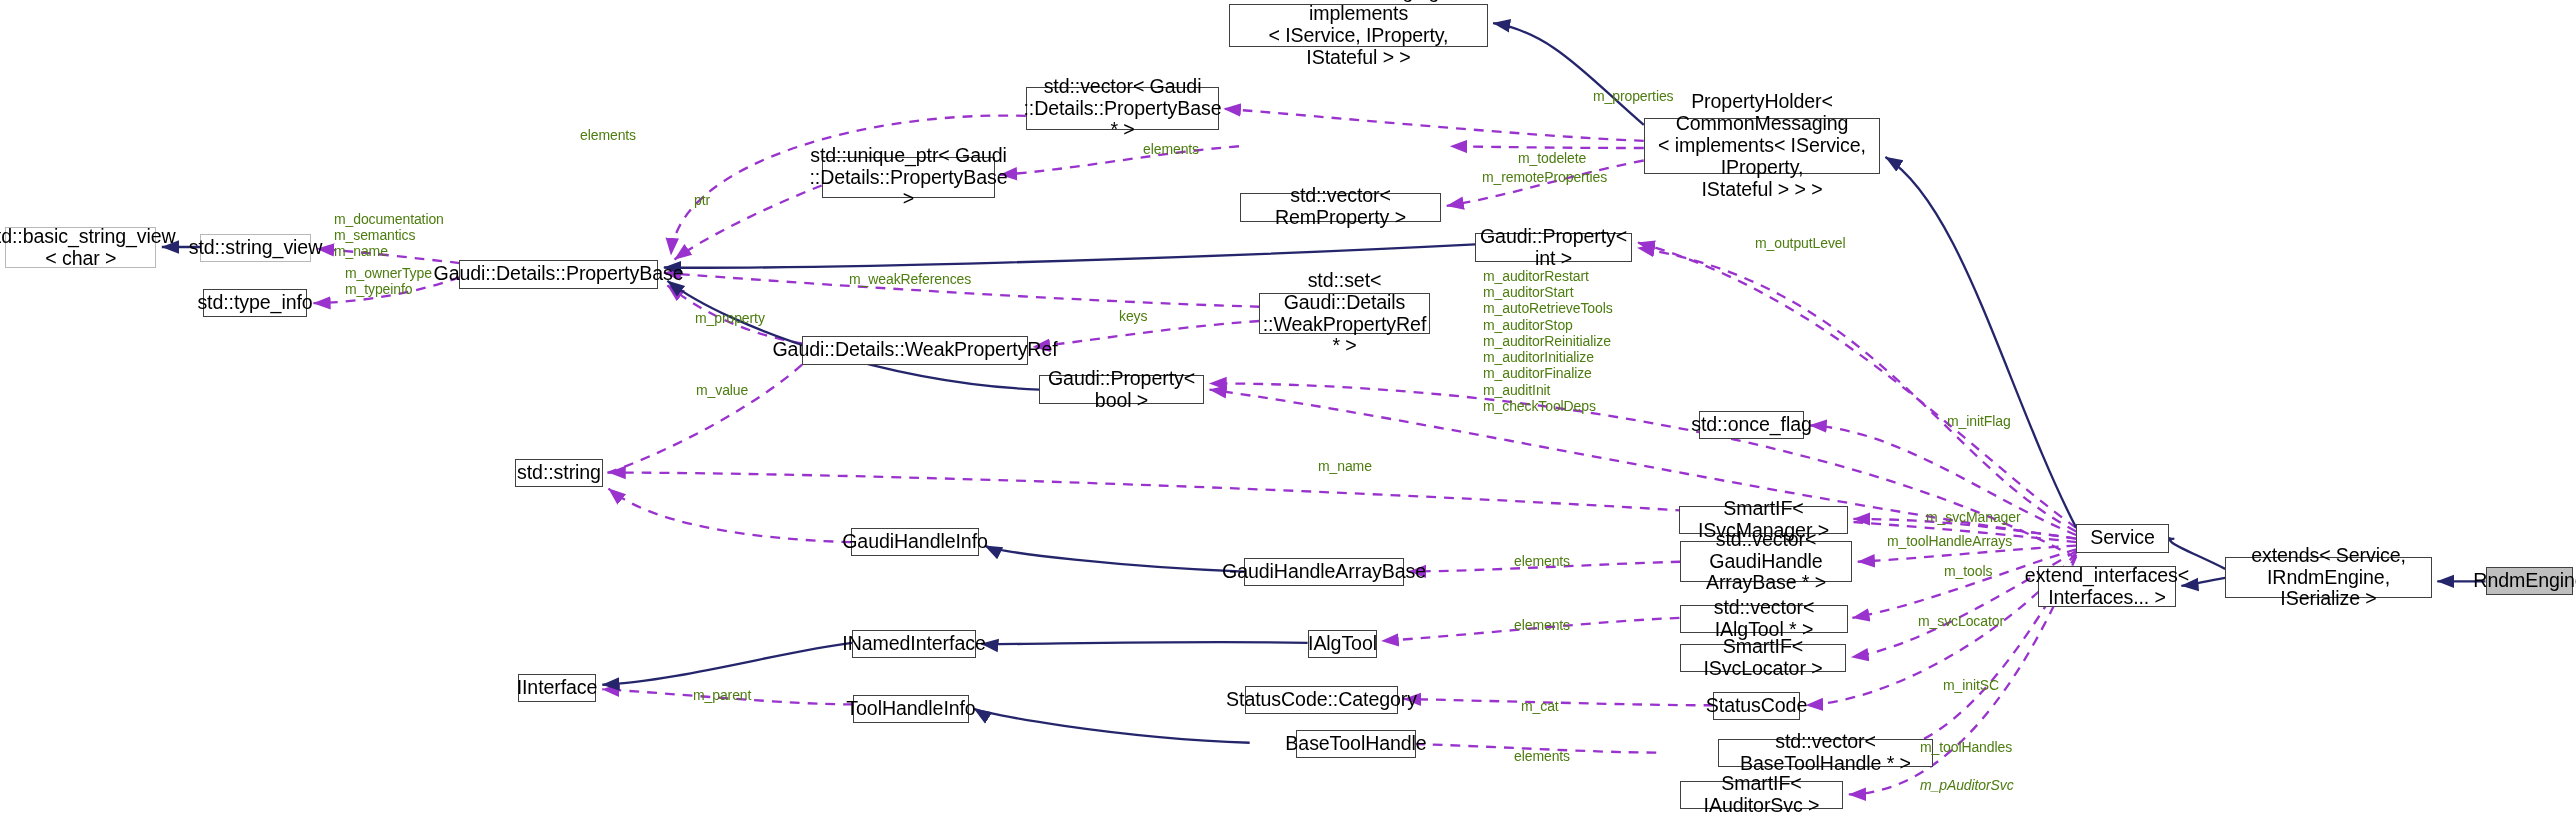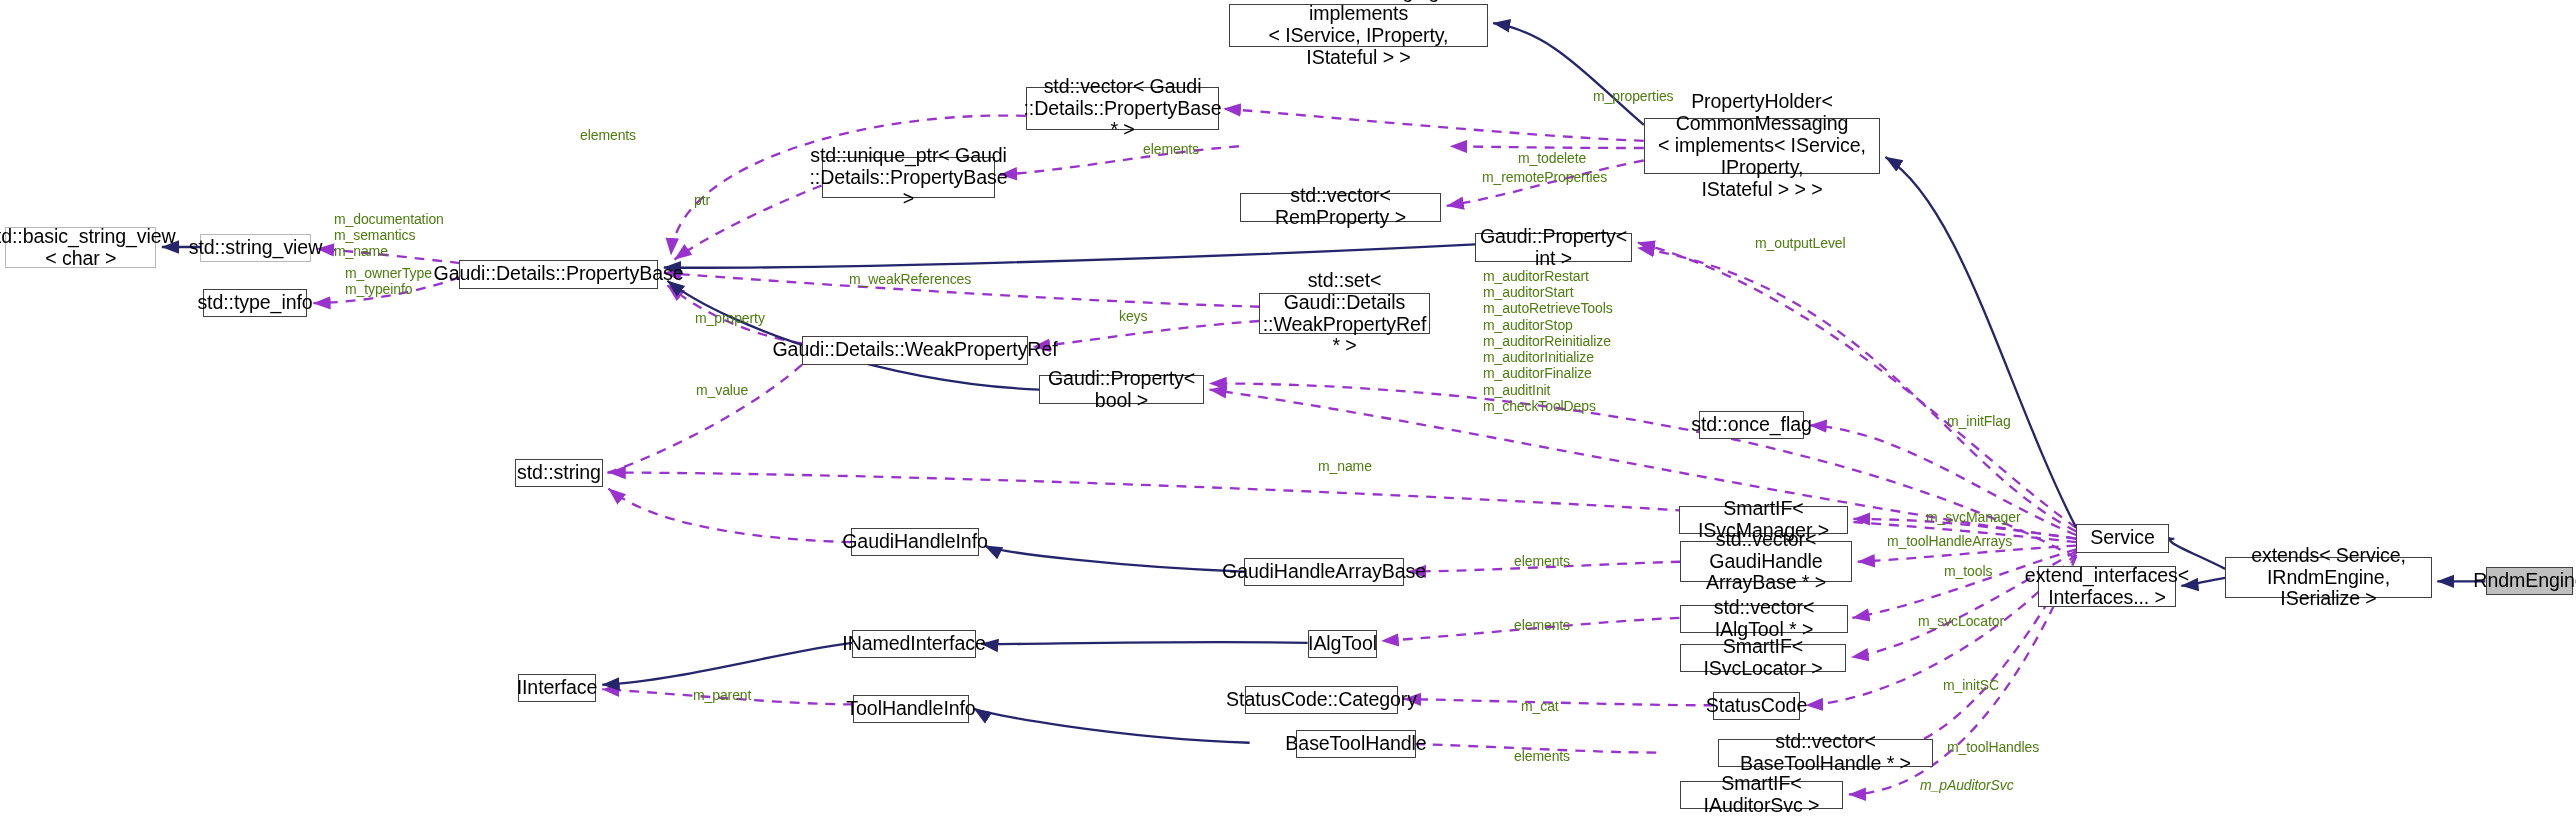--- a/index.html
+++ b/index.html
@@ -219,17 +219,17 @@
     <div class="edge-label" style="left: 1318px; top: 458px;">m_name</div>
     <div class="edge-label" style="left: 1926px; top: 509px;">m_svcManager</div>
     <div class="edge-label" style="left: 1887px; top: 533px;">m_toolHandleArrays</div>
     <div class="edge-label" style="left: 1514px; top: 553px;">elements</div>
     <div class="edge-label" style="left: 1944px; top: 563px;">m_tools</div>
     <div class="edge-label" style="left: 1514px; top: 617px;">elements</div>
     <div class="edge-label" style="left: 1918px; top: 613px;">m_svcLocator</div>
     <div class="edge-label" style="left: 1943px; top: 677px;">m_initSC</div>
     <div class="edge-label" style="left: 1521px; top: 698px;">m_cat</div>
     <div class="edge-label" style="left: 693px; top: 687px;">m_parent</div>
-    <div class="edge-label" style="left: 1920px; top: 739px; margin-left: 27px;">m_toolHandles</div>
+    <div class="edge-label" style="left: 1920px; top: 739px;">m_toolHandles</div>
     <div class="edge-label" style="left: 1514px; top: 748px;">elements</div>
     <div class="edge-label" style="left: 1920px; top: 777px; font-style: italic;">m_pAuditorSvc</div>
   </div>
 
 
 </body></html>

